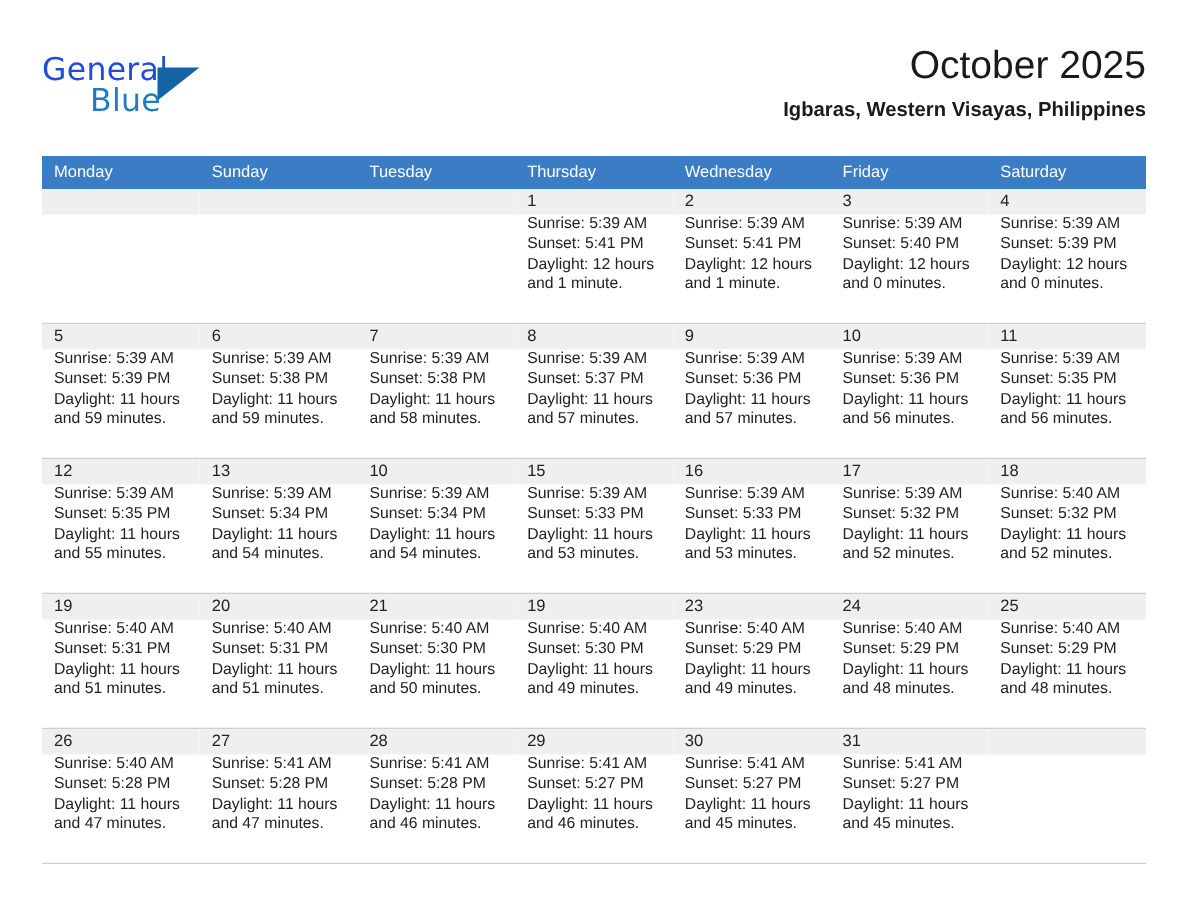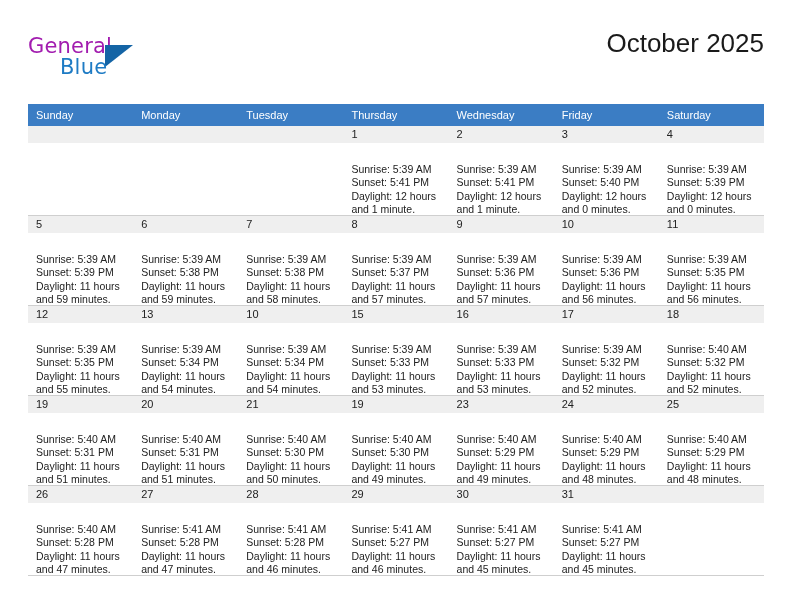--- a/index.html
+++ b/index.html
@@ -32,21 +32,21 @@
     top: 8px;
     width: 170px;
     height: 54px;
   }
   .brand-general {
     position: absolute;
     left: 0;
     top: 0;
     font-size: 21px;
     letter-spacing: 0.2px;
-    color: #a21caf;
+    color: #1d4ed8;
     font-family: "DejaVu Sans", sans-serif;
     font-weight: 400;
   }
   .brand-blue {
     position: absolute;
     left: 32px;
     top: 21px;
     font-size: 21px;
     letter-spacing: 0.2px;
     color: #1e7bc4;
@@ -123,48 +123,49 @@
   .day-cell.empty .daynum-bar { background: #efefef; }
   .daynum-bar {
     height: 17px;
     background: #efefef;
     padding-left: 8px;
     font-size: 11px;
     line-height: 17px;
     color: #222222;
   }
   .day-info {
-    padding: 20px 6px 0 8px;
+    padding: 0 6px 0 8px;
     font-size: 10.5px;
     line-height: 13.4px;
     color: #222222;
   }
   .day-info div { white-space: nowrap; }
   .day-info .dl-wrap { white-space: normal; }
 </style>
 </head>
 <body>
 
 <div class="page">
 
   <div class="header">
     <div class="brand">
       <span class="brand-general">General</span>
       <span class="brand-tri"></span>
       <span class="brand-blue">Blue</span>
     </div>
     <div class="title-wrap">
       <div class="cal-title">October 2025</div>
+      <div class="cal-subtitle">Igbaras, Western Visayas, Philippines</div>
     </div>
   </div>
 
   <div class="calendar">
     <div class="weekday-row">
+      <div class="weekday">Monday</div>
       <div class="weekday">Sunday</div>
-      <div class="weekday">Monday</div>
       <div class="weekday">Tuesday</div>
       <div class="weekday">Thursday</div>
       <div class="weekday">Wednesday</div>
       <div class="weekday">Friday</div>
       <div class="weekday">Saturday</div>
     </div>
     <div id="weeks-container">
         <div class="week-row">
           <div class="day-cell empty">
             <div class="daynum-bar"></div>

